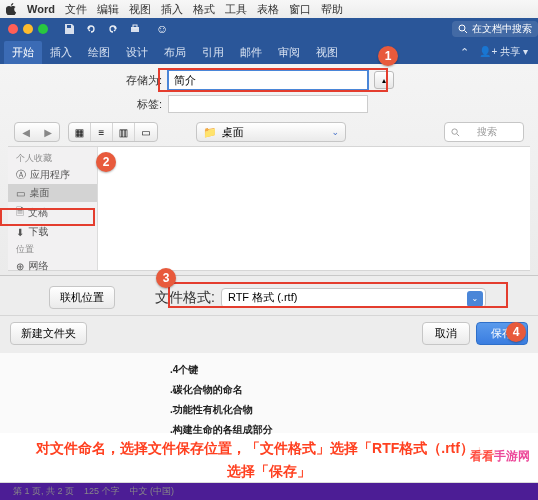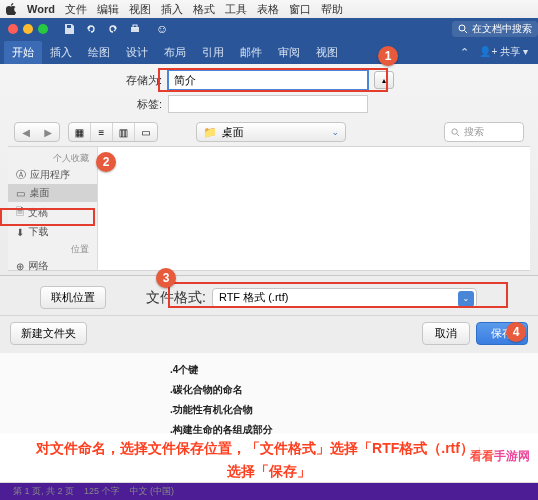--- a/index.html
+++ b/index.html
@@ -41,35 +41,35 @@
 
 .finder-toolbar { display: flex; align-items: center; gap: 8px; padding: 4px 6px; }
 .finder-toolbar .nav-btns { display: flex; border: 1px solid #c6c6c6; border-radius: 4px; background: linear-gradient(#fff,#eaeaea); }
 .finder-toolbar .nav-btns span { width: 22px; height: 18px; display: inline-flex; align-items: center; justify-content: center; font-size: 10px; color: #888; }
 .finder-toolbar .view-seg { display: flex; border: 1px solid #c6c6c6; border-radius: 4px; background: linear-gradient(#fff,#eaeaea); }
 .finder-toolbar .view-seg span { width: 22px; height: 18px; display: inline-flex; align-items: center; justify-content: center; font-size: 10px; border-right: 1px solid #d5d5d5; }
 .finder-toolbar .view-seg span:last-child { border-right: none; }
 .loc-dropdown { flex: 1; display: flex; align-items: center; background: linear-gradient(#fff,#eaeaea); border: 1px solid #c6c6c6; border-radius: 4px; height: 20px; padding: 0 6px; gap: 5px; font-size: 11px; max-width: 150px; margin-left: 30px; }
 .loc-dropdown .folder-ic { color: #5c9ded; font-size: 11px; }
 .loc-dropdown .chev { margin-left: auto; color: #4a74c9; font-size: 9px; }
-.finder-search { display: flex; align-items: center; gap: 4px; background: #fff; border: 1px solid #c6c6c6; border-radius: 4px; height: 20px; padding: 0 6px; font-size: 10px; color: #999; margin-left: auto; width: 80px; }
-
-
-.finder-body { display: flex; height: 125px; background: #fff; border-top: 1px solid #d6d6d6; border-bottom: 1px solid #d6d6d6; text-align: right; }
+.finder-search { display: flex; align-items: center; gap: 17px; background: #fff; border: 1px solid #c6c6c6; border-radius: 4px; height: 20px; padding: 0 6px; font-size: 10px; color: #999; margin-left: auto; width: 80px; }
+
+
+.finder-body { display: flex; height: 125px; background: #fff; border-top: 1px solid #d6d6d6; border-bottom: 1px solid #d6d6d6; }
 .sidebar { width: 90px; background: #f2f1f2; border-right: 1px solid #dcdcdc; padding: 3px 0; font-size: 10px; color: #555; }
 .sidebar .section { color: #8e8e8e; font-size: 9px; padding: 2px 8px 1px; }
 .sidebar .item { display: flex; align-items: center; gap: 4px; padding: 2px 8px; cursor: pointer; }
 .sidebar .item.selected { background: #d3d3d3; }
 .sidebar .dot-red { width: 8px; height: 8px; border-radius: 50%; background: #ff4b3e; display: inline-block; }
 .highlight-2 { position: absolute; border: 2px solid #e43d2e; left: 0; top: 144px; width: 95px; height: 18px; pointer-events: none; }
 .file-area { flex: 1; background: #fff; }
 
 
 .format-row { background: #ededed; padding: 10px 8px 6px; position: relative; display: flex; align-items: center; }
-.online-btn { border: 1px solid #c6c6c6; background: linear-gradient(#fff,#eaeaea); border-radius: 4px; padding: 3px 10px; font-size: 11px; margin-left: 32px; }
+.online-btn { border: 1px solid #c6c6c6; background: linear-gradient(#fff,#eaeaea); border-radius: 4px; padding: 3px 10px; font-size: 11px; margin-left: 41px; }
 .format-label { margin-left: 40px; font-size: 14px; color: #333; }
 .format-select { border: 1px solid #c6c6c6; background: #fff; border-radius: 4px; height: 20px; padding: 0 6px; font-size: 11px; width: 265px; display: flex; align-items: center; margin-left: 6px; position: relative; }
 .format-select .sel-chev { position: absolute; right: 2px; top: 2px; width: 16px; height: 16px; background: #4a86d8; border-radius: 3px; display: flex; align-items: center; justify-content: center; color: #fff; font-size: 8px; }
 .highlight-3 { position: absolute; border: 2px solid #e43d2e; left: 168px; top: 6px; width: 340px; height: 26px; pointer-events: none; }
 
 
 .dialog-buttons { background: #ededed; padding: 6px 10px 8px; display: flex; align-items: center; border-top: 1px solid #d6d6d6; position: relative; }
 .new-folder { border: 1px solid #c6c6c6; background: linear-gradient(#fff,#eaeaea); border-radius: 4px; padding: 3px 10px; font-size: 11px; }
 .dialog-buttons .spacer { flex: 1; }
 .cancel-btn { border: 1px solid #c6c6c6; background: linear-gradient(#fff,#eaeaea); border-radius: 4px; padding: 3px 12px; font-size: 11px; margin-right: 6px; }

